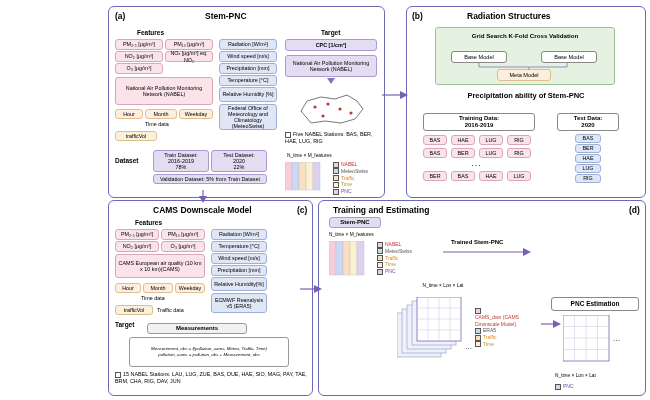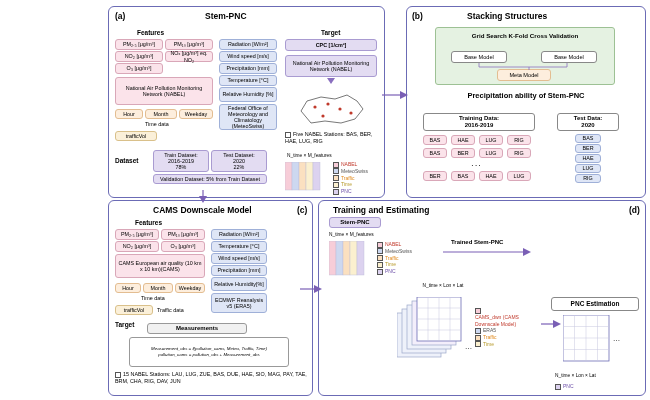--- a/index.html
+++ b/index.html
@@ -106,21 +106,21 @@
       <div><span class="sw" style="background:#f7cdd8"></span><span style="color:#c0392b">NABEL</span></div>
       <div><span class="sw" style="background:#cdd8f0"></span><span style="color:#555">MeteoSwiss</span></div>
       <div><span class="sw" style="background:#fbe0c0"></span><span style="color:#e08a1e">Traffic</span></div>
       <div><span class="sw" style="background:#fbf0cf"></span><span style="color:#b79a2a">Time</span></div>
       <div><span class="sw" style="background:#dcd2ef"></span><span style="color:#6d4fa8">PNC</span></div>
     </div>
   </div>
 
   <div class="panel" style="left:406px;top:6px;width:238px;height:190px;">
     <div class="tag" style="left:5px;top:4px;">(b)</div>
-    <div class="panel-title" style="left:60px;top:4px;">Stacking Structures</div>
+    <div class="panel-title" style="left:60px;top:4px;">Radiation Structures</div>
 
     <div class="box green" style="left:28px;top:20px;width:180px;height:58px;align-items:flex-start;">
       <div style="position:relative;width:100%;height:100%;">
         <div style="position:absolute;left:0;top:3px;width:100%;font-size:6.2px;font-weight:bold;line-height:1.2;">Grid Search K-Fold Cross Validation</div>
         <div class="box white" style="left:14px;top:22px;width:56px;height:12px;font-size:5.6px;">Base Model</div>
         <div class="box white" style="left:104px;top:22px;width:56px;height:12px;font-size:5.6px;">Base Model</div>
         <div class="box peach" style="left:60px;top:40px;width:54px;height:12px;font-size:5.6px;">Meta Model</div>
         <svg style="position:absolute;left:40px;top:34px;" width="104" height="8">
           <path d="M2 0 L2 4 L52 4 L52 7" stroke="#8a6fbf" stroke-width="0.8" fill="none"></path>
           <path d="M90 0 L90 4 L52 4" stroke="#8a6fbf" stroke-width="0.8" fill="none"></path>

